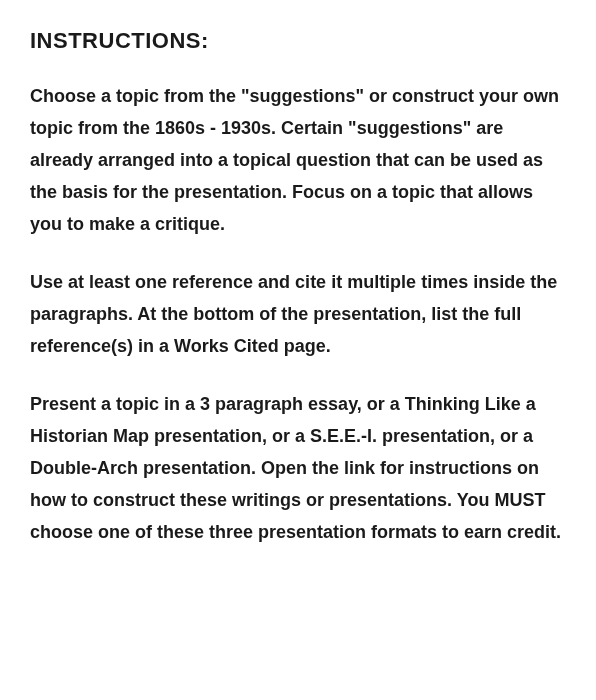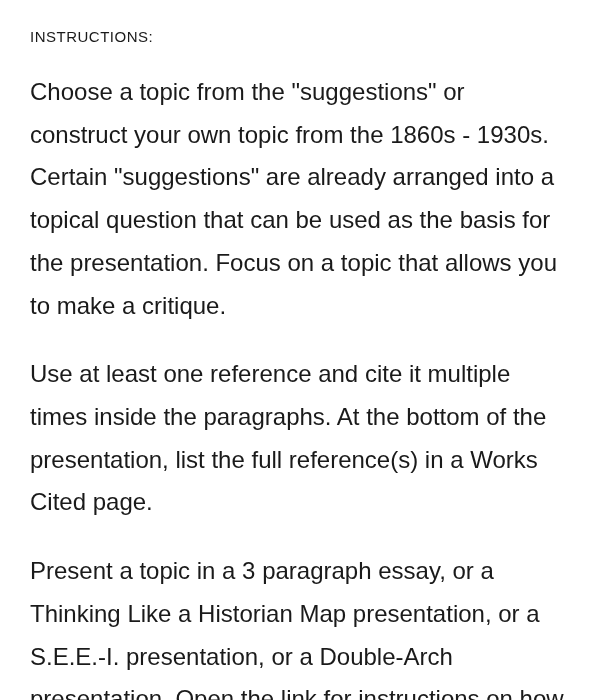--- a/index.html
+++ b/index.html
@@ -9,30 +9,30 @@
     }
     body {
       width: 596px;
       height: 700px;
       background: #ffffff;
       font-family: -apple-system, BlinkMacSystemFont, "Segoe UI", Helvetica, Arial, sans-serif;
       padding: 28px 30px 20px 30px;
       color: #1a1a1a;
     }
     .heading {
-      font-size: 15px;
-      font-weight: 400;
+      font-size: 22px;
+      font-weight: 700;
       letter-spacing: 0.5px;
       margin-bottom: 26px;
     }
     .paragraph {
-      font-size: 24px;
+      font-size: 18px;
       line-height: 1.78;
       margin-bottom: 26px;
-      font-weight: 400;
+      font-weight: 700;
     }
     .paragraph:last-child {
       margin-bottom: 4px;
     }
   </style>
 </head>
 <body>
 
 <div class="heading">INSTRUCTIONS:</div>
 

